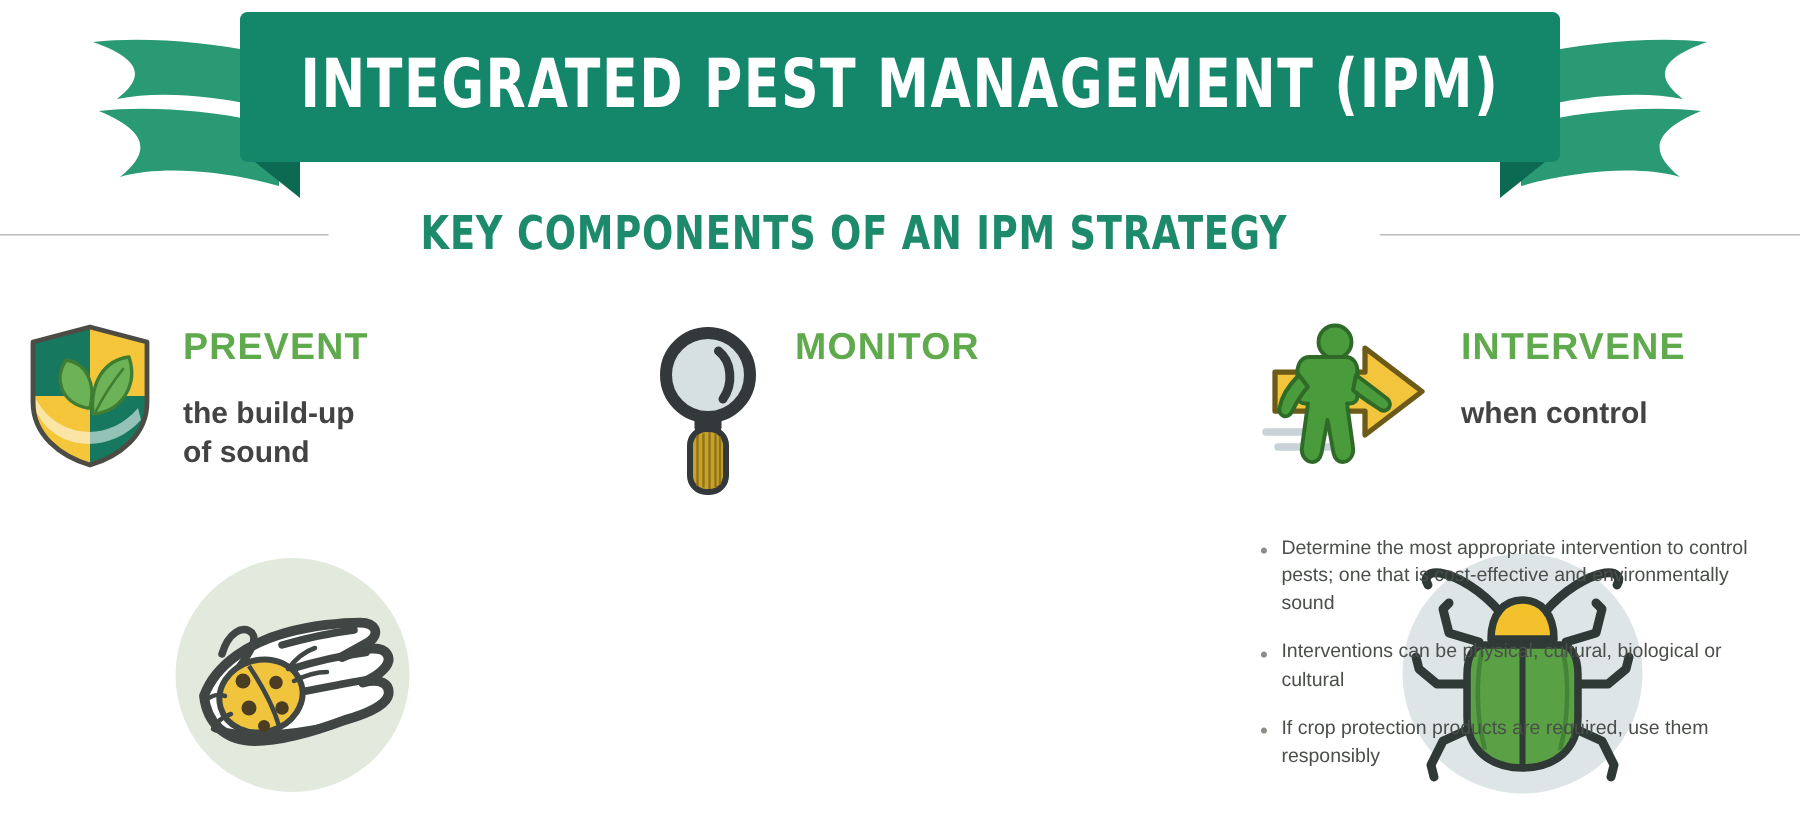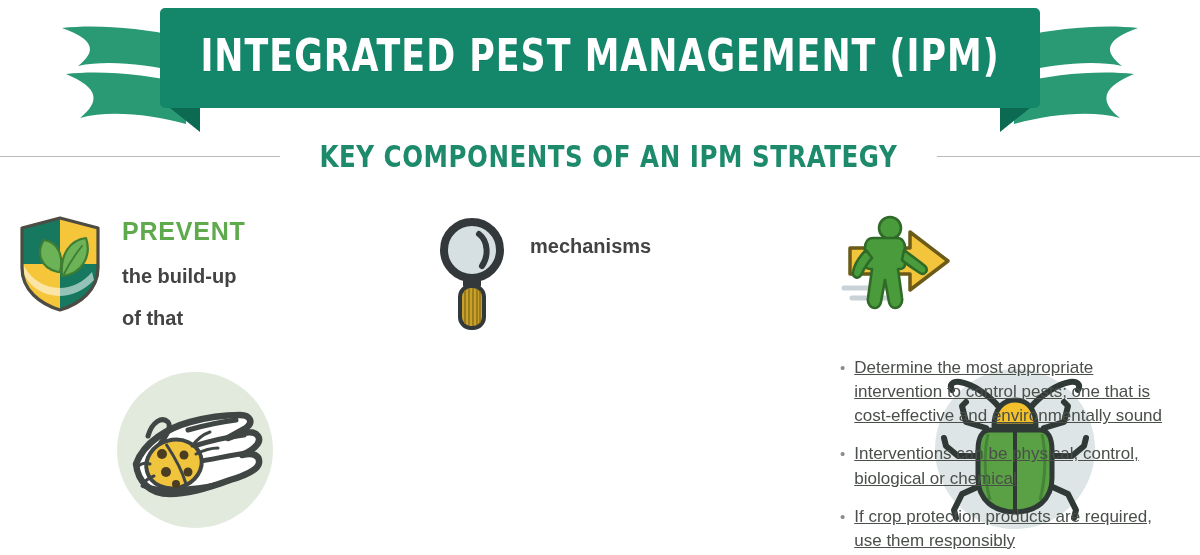--- a/index.html
+++ b/index.html
@@ -45,21 +45,22 @@
 
   
   .subtitle-row {
     position: absolute;
     left: 0;
     top: 132px;
     width: 1200px;
     height: 48px;
     display: flex;
     align-items: center;
-    justify-content: flex-start;
+    justify-content: flex-end;
+    gap: 22px;
   }
   .rule {
     height: 1px;
     width: 280px;
     background: #b9b9b9;
     flex: 0 0 auto;
   }
   .subtitle-text {
     color: #1d8a6b;
     font-family: "Liberation Sans Narrow", "DejaVu Sans Condensed", "Liberation Sans", sans-serif;
@@ -100,21 +101,20 @@
     font-weight: 700;
     letter-spacing: 0.8px;
     line-height: 1.05;
     margin-bottom: 20px;
   }
   .head-sub {
     color: #434343;
     font-size: 20px;
     font-weight: 700;
     line-height: 1.28;
-    margin-top: 16px;
   }
 
   
   .illus {
     position: absolute;
   }
   .illus-prevent { left: 90px;  top: 146px; }
   .illus-monitor { left: 490px; top: 140px; }
 
   
@@ -131,23 +131,22 @@
   }
   .bullet-dot {
     color: #8a8f86;
     font-size: 15px;
     line-height: 1.45;
     flex: 0 0 auto;
     padding-top: 1px;
   }
   .bullet-text {
     color: #4a4f4a;
-    font-size: 17px;
+    font-size: 13px;
     line-height: 1.42;
-    text-decoration: underline;
   }
 </style>
 </head>
 <body>
 
 <div class="banner-wrap">
   <svg class="banner-svg" width="1200" height="140" viewBox="0 0 1200 140">
 
     <path d="M62 28 C 96 24 140 28 178 36 L 178 72 C 146 64 106 60 78 66 C 96 52 96 40 62 28 Z" fill="#2a9a74"></path>
     <path d="M66 74 C 100 70 148 74 186 84 L 186 124 C 150 114 108 110 80 118 C 100 102 100 88 66 74 Z" fill="#2a9a74"></path>
@@ -190,21 +189,21 @@
           <path d="M46 4 L 84 14 L 84 54 C 84 76 66 90 46 96 C 26 90 8 76 8 54 L 8 14 Z" fill="none" stroke="#4c4c44" stroke-width="3.2" stroke-linejoin="round"></path>
 
           <path d="M44 58 C 26 54 22 38 30 26 C 44 28 50 42 46 58 Z" fill="#6cb257" stroke="#3f7d33" stroke-width="2.2" stroke-linejoin="round"></path>
           <path d="M48 62 C 46 40 56 26 72 24 C 78 42 68 60 48 62 Z" fill="#6cb257" stroke="#3f7d33" stroke-width="2.2" stroke-linejoin="round"></path>
           <path d="M68 32 C 60 42 54 52 50 60" stroke="#3f7d33" stroke-width="1.8" fill="none" stroke-linecap="round"></path>
         </svg>
       </div>
       <div class="head-text">
         <div class="head-title">PREVENT</div>
         <div class="head-sub">the build-up</div>
-        <div class="head-sub">of that</div>
+        <div class="head-sub">of sound</div>
       </div>
     </div>
 
     <div class="illus illus-prevent">
       <svg width="182" height="180" viewBox="0 0 182 180">
         <circle cx="91" cy="90" r="78" fill="#e2eade"></circle>
 
         <g stroke="#3f4644" stroke-width="6.5" fill="#ffffff" stroke-linecap="round" stroke-linejoin="round">
           <path d="M32 104 C 40 82 64 68 86 62 C 104 57 124 55 136 55
                    C 146 55 150 62 142 68 L 124 78
@@ -248,21 +247,21 @@
           <g stroke="#8a6f18" stroke-width="1.6" opacity="0.9">
             <path d="M33 76 L 33 110"></path>
               <path d="M37 75 L 37 111"></path>
             <path d="M41 74 L 41 112"></path>
               <path d="M45 75 L 45 111"></path>
             <path d="M48 77 L 48 109"></path>
           </g>
         </svg>
       </div>
       <div class="head-text">
-        <div class="head-sub">mechanisms</div>
+        <div class="head-title">MONITOR</div>
       </div>
     </div>
 
     <div class="illus illus-monitor">
       <svg width="186" height="190" viewBox="0 0 186 190">
         <circle cx="93" cy="95" r="80" fill="#dde5e6"></circle>
         <g stroke="#2f3a37" stroke-width="6" fill="none" stroke-linecap="round" stroke-linejoin="round">
 
           <path d="M78 54 C 66 40 50 30 38 28 C 30 27 27 31 30 36"></path>
           <path d="M108 54 C 120 40 136 30 148 28 C 156 27 159 31 156 36"></path>
@@ -302,31 +301,33 @@
             <path d="M43 24 L 57 24 C 62 24 65 28 65 34 L 65 50 C 65 53 63 55 60 55
                      L 58 55 L 62 84 C 63 90 59 94 55 94 C 52 94 50 92 49 88 L 45 66
                      L 41 88 C 40 92 38 94 35 94 C 31 94 27 90 28 84 L 32 55 L 30 55
                      C 27 55 25 53 25 50 L 25 34 C 25 28 28 24 33 24 Z"></path>
             <path d="M26 36 C 18 44 14 52 13 58 C 12 63 18 66 21 61 C 24 55 28 48 32 44 Z"></path>
             <path d="M64 36 C 72 42 80 48 85 52 C 89 56 85 62 80 59 C 74 55 66 50 62 46 Z"></path>
           </g>
         </svg>
       </div>
       <div class="head-text">
+        <div class="head-title">INTERVENE</div>
+        <div class="head-sub">when control</div>
       </div>
     </div>
   </div>
 </div>
 
 <div class="bullets">
   <div class="bullet">
     <span class="bullet-dot">•</span>
     <span class="bullet-text">Determine the most appropriate intervention to control pests; one that is cost-effective and environmentally sound</span>
   </div>
   <div class="bullet">
     <span class="bullet-dot">•</span>
-    <span class="bullet-text">Interventions can be physical, control, biological or chemical</span>
+    <span class="bullet-text">Interventions can be physical, cultural, biological or cultural</span>
   </div>
   <div class="bullet">
     <span class="bullet-dot">•</span>
     <span class="bullet-text">If crop protection products are required, use them responsibly</span>
   </div>
 </div>
 
 </body></html>

